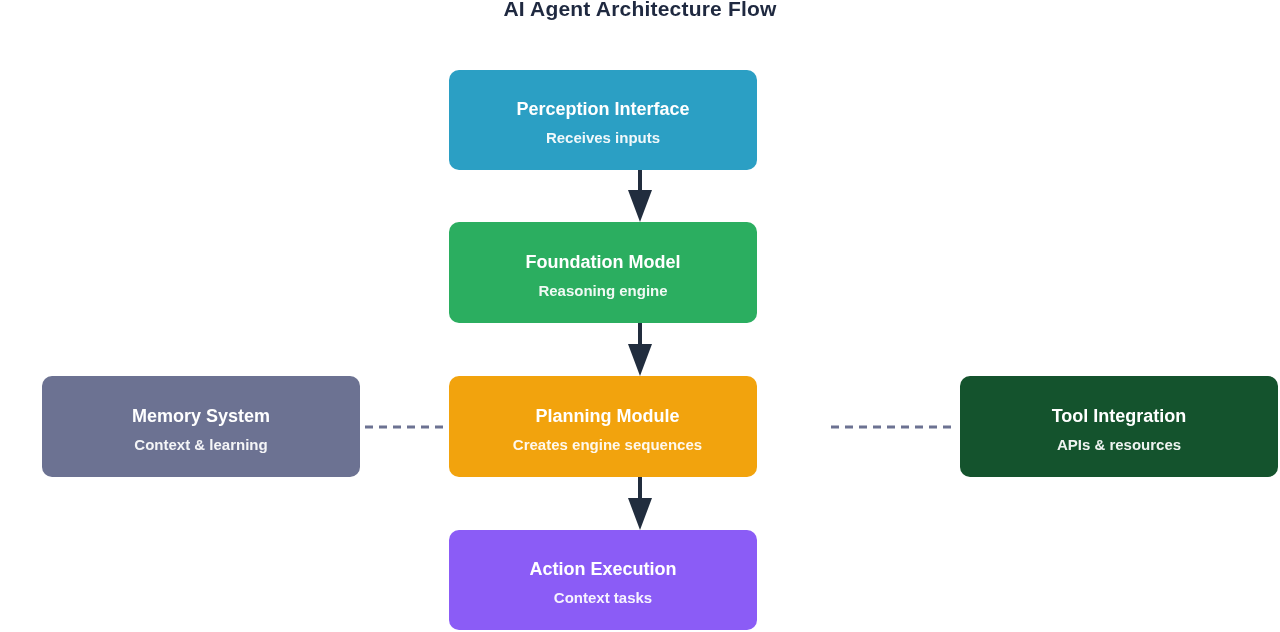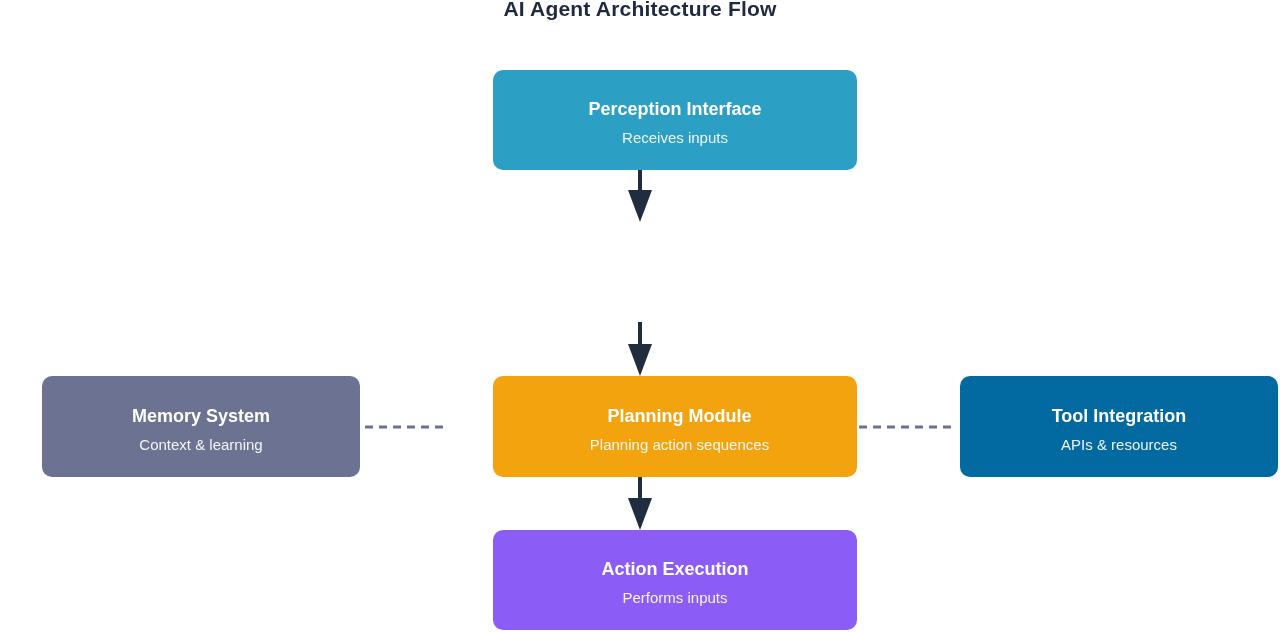--- a/index.html
+++ b/index.html
@@ -39,26 +39,26 @@
     color: #ffffff;
     text-align: center;
   }
   .node-label {
     font-size: 18px;
     font-weight: bold;
     line-height: 1;
   }
   .node-sublabel {
     font-size: 15px;
-    font-weight: normal;
+    font-weight: bold;
     line-height: 1;
     opacity: 0.93;
   }
   
-  .node-center { left: 449px; width: 364px; height: 101px; margin-left: 44px; }
+  .node-center { left: 449px; width: 308px; height: 101px; }
   .node-perception { top: 70px;  height: 100px; }
   .node-foundation { top: 222px; }
   .node-planning   { top: 376px; padding-left: 9px; }
   .node-action     { top: 530px; height: 100px; }
   
   .node-side { width: 318px; top: 376px; height: 101px; }
   .node-memory { left: 2px; }
   .node-tools  { left: 960px; }
   .edge-layer {
     position: absolute;
@@ -96,34 +96,38 @@
     <line x1="323" y1="427" x2="449" y2="427" stroke-width="3" stroke-dasharray="8 6" stroke="#6C7292"></line>
 
     <line x1="831" y1="427" x2="957" y2="427" stroke-width="3" stroke-dasharray="8 6" stroke="#6C7292"></line>
   </svg>
 
   <div class="node node-center node-perception" style="background-color: rgb(43, 159, 196);">
     <div class="node-label">Perception Interface</div>
     <div class="node-sublabel">Receives inputs</div>
   </div>
 
+  <div class="node node-center node-foundation" style="background-color: rgb(43, 174, 96);">
+    <div class="node-label">Foundation Model</div>
+    <div class="node-sublabel">Reasoning engine</div>
+  </div>
 
   <div class="node node-center node-planning" style="background-color: rgb(242, 163, 13);">
     <div class="node-label">Planning Module</div>
-    <div class="node-sublabel">Planning action sequences</div>
+    <div class="node-sublabel">Creates engine sequences</div>
   </div>
 
   <div class="node node-center node-action" style="background-color: #8b5cf6;">
     <div class="node-label">Action Execution</div>
-    <div class="node-sublabel">Performs inputs</div>
+    <div class="node-sublabel">Context tasks</div>
   </div>
 
   <div class="node node-side node-memory" style="background-color: rgb(108, 114, 146); margin-left: 40px;">
     <div class="node-label">Memory System</div>
     <div class="node-sublabel">Context &amp; learning</div>
   </div>
 
-  <div class="node node-side node-tools" style="background-color: #0369a1;">
+  <div class="node node-side node-tools" style="background-color: #14532d;">
     <div class="node-label">Tool Integration</div>
     <div class="node-sublabel">APIs &amp; resources</div>
   </div>
 
 </div>
 
 </body></html>

